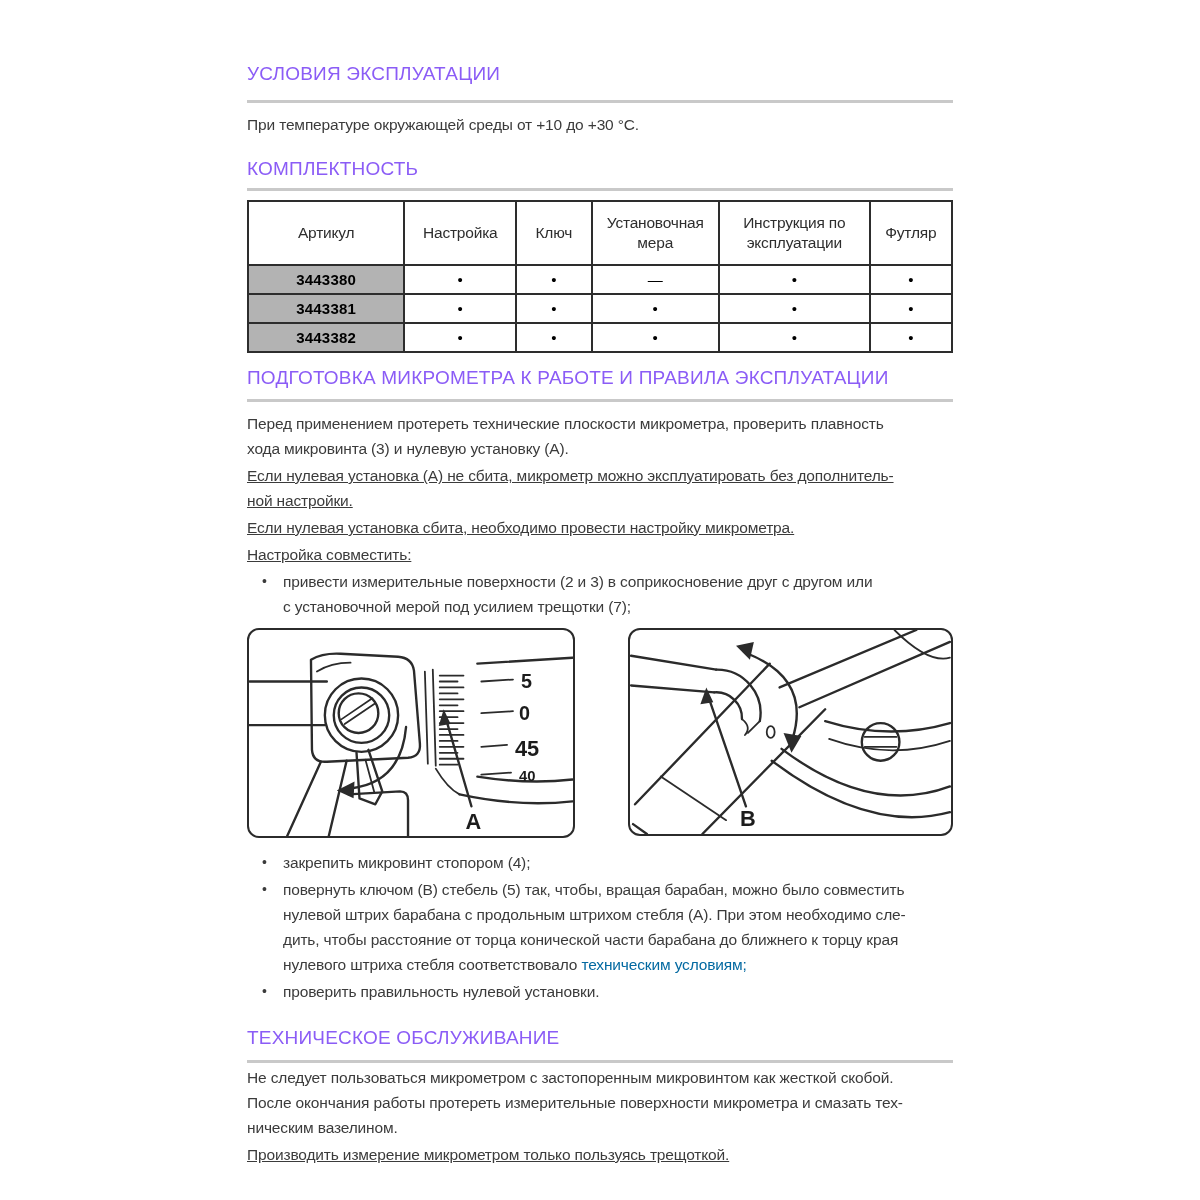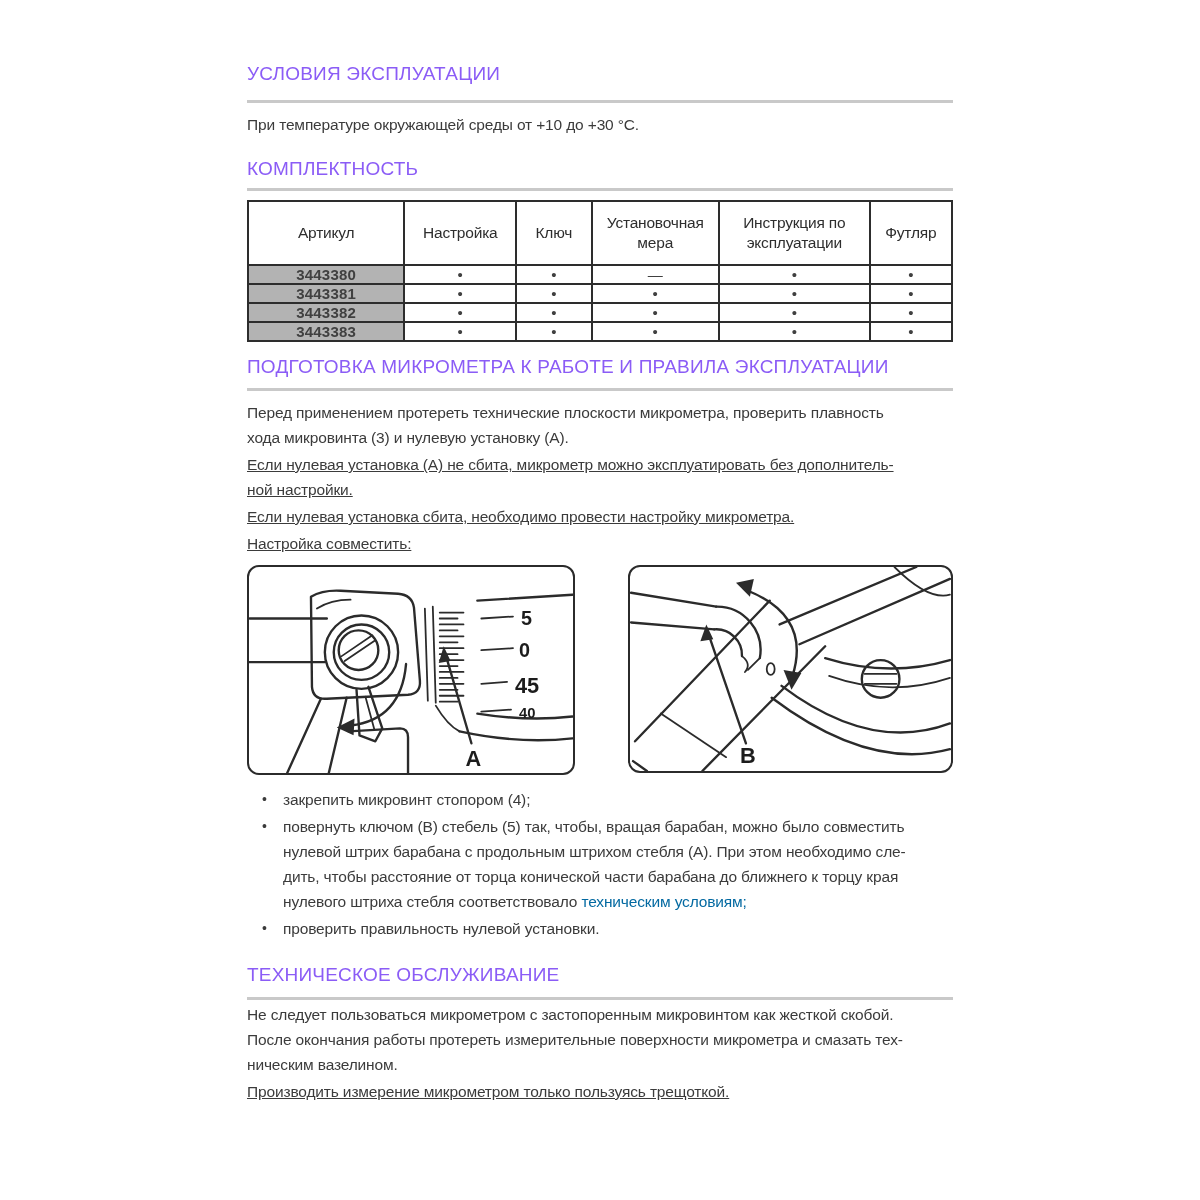--- a/index.html
+++ b/index.html
@@ -34,21 +34,21 @@
     width:100%; border-collapse:collapse; margin-top:9px;
     table-layout:fixed;
   }
   table.kit th, table.kit td {
     border:2px solid #2d2d2d; text-align:center; vertical-align:middle;
   }
   table.kit th {
     font-size:15.5px; font-weight:normal; color:#2e2e2e;
     height:64px; line-height:20px; padding:2px 6px; letter-spacing:-0.2px;
   }
-  table.kit td { height:19px; font-size:15px; color:#404040; }
+  table.kit td { height:29px; font-size:15px; color:#000000; }
   td.article {
     background:#b3b3b3; color:#323f52; font-weight:bold;
     font-size:15px; letter-spacing:0.2px;
   }
   .c-art{width:22.2%;} .c-mic{width:15.9%;} .c-key{width:10.7%;}
   .c-set{width:18.1%;} .c-man{width:21.4%;} .c-cas{width:11.7%;}
   
   .bullet {
     position:relative; padding-left:36px; font-size:15.5px; line-height:25px;
     letter-spacing:-0.15px; white-space:pre-line; color:#3b3b3b;
@@ -125,41 +125,35 @@
         <td>•</td>
       </tr>
       <tr>
         <td class="article">3443382</td>
         <td>•</td>
         <td>•</td>
         <td>•</td>
         <td>•</td>
         <td>•</td>
       </tr>
-      <tr>
-        <td class="article">3443383</td>
-        <td>•</td>
-        <td>•</td>
-        <td>•</td>
-        <td>•</td>
-        <td>•</td>
-      </tr>
     </tbody>
   </table>
 
   <h2 class="sec-title t3">ПОДГОТОВКА МИКРОМЕТРА К РАБОТЕ И ПРАВИЛА ЭКСПЛУАТАЦИИ</h2>
   <div class="rule r3"></div>
 
   <p class="para">Перед применением протереть технические плоскости микрометра, проверить плавность
 хода микровинта (3) и нулевую установку (А).</p>
   <p class="para">Если нулевая установка (А) не сбита, микрометр можно эксплуатировать без дополнитель-
 ной настройки.</p>
   <p class="para">Если нулевая установка сбита, необходимо провести настройку микрометра.</p>
   <p class="para">Настройка совместить:</p>
 
+  <div class="bullet b-gap">привести измерительные поверхности (2 и 3) в соприкосновение друг с другом или
+с установочной мерой под усилием трещотки (7);</div>
 
   <div class="figures">
     <div class="figbox left">
       <svg viewBox="0 0 326 208">
 
         <path class="sk" d="M0,52 L78,52 M0,96 L76,96"></path>
 
         <path class="sk" d="M62,30 Q74,23 92,24 L150,27 Q164,28 166,41 L172,115 Q173,128 160,129 L78,133 Q64,134 63,121 Z"></path>
         <path class="sk-thin" d="M68,42 Q82,33 102,33"></path>
 

